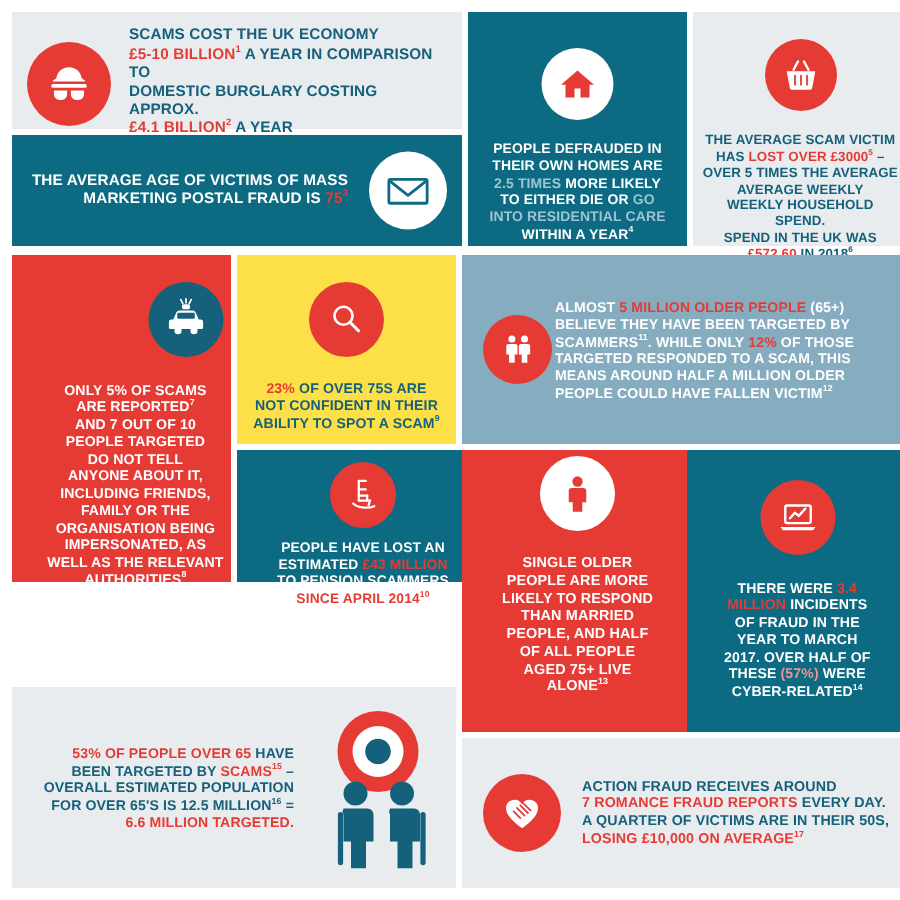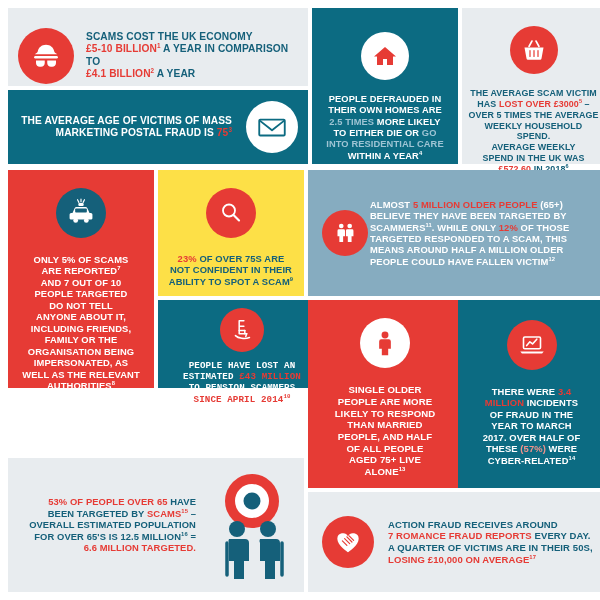--- a/index.html
+++ b/index.html
@@ -62,20 +62,21 @@
         <path fill="#fff" d="M32 14c-7 0-12 4.5-13.2 10.6-.3 1.5-1.4 2.2-2.6 2.8-1.1.6-1.6 1-1.6 1.9h34.8c0-.9-.5-1.3-1.6-1.9-1.2-.6-2.3-1.3-2.6-2.8C44 18.5 39 14 32 14z"></path>
         <rect x="13" y="32" width="38" height="4" rx="2" fill="#fff"></rect>
         <path fill="#fff" d="M16 39h14v4c0 3.3-2.7 6-6 6h-2c-3.3 0-6-2.7-6-6v-4zM34 39h14v4c0 3.3-2.7 6-6 6h-2c-3.3 0-6-2.7-6-6v-4z"></path>
       </svg>
     </div>
     <div class="txt l" style="font-size:10.2px;margin-left:12px;">
       <div class="t-teal">SCAMS COST THE UK ECONOMY</div>
       <div>
         <span class="t-red">£5-10 BILLION</span><sup class="t-red">1</sup><span class="t-teal"> A YEAR IN COMPARISON TO</span>
       </div>
+      <div class="t-teal">DOMESTIC BURGLARY COSTING APPROX.</div>
       <div>
         <span class="t-red">£4.1 BILLION</span><sup class="t-red">2</sup><span class="t-teal"> A YEAR</span>
       </div>
     </div>
   </div>
 
   <div class="panel bg-teal" style="left:8px;top:90px;width:300px;height:74px;align-items:center;justify-content:flex-end;padding-right:10px;">
     <div class="txt r t-white" style="font-size:10.2px;margin-right:14px;">
       <div>THE AVERAGE AGE OF VICTIMS OF MASS</div>
       <div>
@@ -119,30 +120,30 @@
         <path fill="#fff" d="M13 27h38l-4 22a3 3 0 0 1-3 2.6H20A3 3 0 0 1 17 49L13 27z"></path>
         <path d="M24 33v12 M32 33v12 M40 33v12" stroke="#e63b35" stroke-width="2.4" stroke-linecap="round"></path>
       </svg>
     </div>
     <div class="txt c t-teal" style="font-size:8.9px;margin-top:14px;">
       <div>THE AVERAGE SCAM VICTIM</div>
       <div>
         <span>HAS </span><span class="t-red">LOST OVER £3000</span><sup class="t-red">5</sup><span> –</span>
       </div>
       <div>OVER 5 TIMES THE AVERAGE</div>
+      <div>AVERAGE WEEKLY</div>
       <div>WEEKLY HOUSEHOLD SPEND.</div>
-      <div>AVERAGE WEEKLY</div>
       <div>SPEND IN THE UK WAS</div>
       <div>
         <span class="t-red">£572.60</span><span> IN 2018</span><sup>6</sup>
       </div>
     </div>
   </div>
 
-  <div class="panel bg-red col" style="left:8px;top:170px;width:146px;height:218px;padding:10px 5px;justify-content:flex-start;">
+  <div class="panel bg-red col" style="left:8px;top:170px;width:146px;height:218px;padding:10px 5px;justify-content:flex-start;align-items:flex-end;">
     <div class="badge teal" style="width:50px;height:50px;margin-top:8px;">
       <svg viewBox="0 0 64 64" width="34" height="34" aria-hidden="true">
         <path d="M28 12l-2.5-5 M32 11V6 M36 12l2.5-5" stroke="#fff" stroke-width="2.2" stroke-linecap="round"></path>
         <rect x="27" y="13" width="10" height="6" rx="2" fill="#fff"></rect>
         <path fill="#fff" d="M16 32l4-9a4 4 0 0 1 3.6-2.3h16.8A4 4 0 0 1 44 23l4 9h2.5a3 3 0 0 1 3 3v7a2 2 0 0 1-2 2h-39a2 2 0 0 1-2-2v-7a3 3 0 0 1 3-3H16z"></path>
         <rect x="21" y="23.5" width="22" height="7.5" rx="1.5" fill="#15607a"></rect>
         <circle cx="22" cy="46" r="4.5" fill="#fff"></circle>
         <circle cx="42" cy="46" r="4.5" fill="#fff"></circle>
       </svg>
     </div>
@@ -169,21 +170,21 @@
         <path d="M37 36l11 11" stroke="#fff" stroke-width="4.2" stroke-linecap="round"></path>
       </svg>
     </div>
     <div class="txt c t-teal" style="font-size:9.4px;margin-top:15px;">
       <div><span class="t-red">23%</span><span> OF OVER 75S ARE</span></div>
       <div>NOT CONFIDENT IN THEIR</div>
       <div><span>ABILITY TO SPOT A SCAM</span><sup>9</sup></div>
     </div>
   </div>
 
-  <div class="panel bg-teal col" style="left:158px;top:300px;width:168px;height:88px;padding:5px 5px;justify-content:flex-start;font-family:Liberation Mono, monospace;">
+  <div class="panel bg-teal col" style="left:158px;top:300px;width:168px;height:88px;padding:5px 5px;justify-content:flex-start;">
     <div class="badge red" style="width:44px;height:44px;margin-top:3px;">
       <svg viewBox="0 0 64 64" width="30" height="30" aria-hidden="true">
         <path d="M26 12v28 M26 12h10 M26 24h10 M26 40h16" stroke="#fff" stroke-width="3.2" stroke-linecap="round" stroke-linejoin="round" fill="none"></path>
         <path d="M38 33v7 M42 40l-2 6" stroke="#fff" stroke-width="3.2" stroke-linecap="round" fill="none"></path>
         <path d="M18 44c6 6 20 8 30 4" stroke="#fff" stroke-width="3.2" stroke-linecap="round" fill="none"></path>
         <path d="M26 33h12" stroke="#fff" stroke-width="3.2" stroke-linecap="round"></path>
       </svg>
     </div>
     <div class="txt c t-white" style="font-size:9.2px;margin-top:8px;">
       <div>PEOPLE HAVE LOST AN</div>
@@ -205,21 +206,21 @@
     <div class="txt l t-white" style="font-size:9.4px;margin-left:2px;">
       <div><span>ALMOST </span><span class="t-red">5 MILLION OLDER PEOPLE</span><span> (65+)</span></div>
       <div>BELIEVE THEY HAVE BEEN TARGETED BY</div>
       <div><span>SCAMMERS</span><sup>11</sup><span>. WHILE ONLY </span><span class="t-red">12%</span><span> OF THOSE</span></div>
       <div>TARGETED RESPONDED TO A SCAM, THIS</div>
       <div>MEANS AROUND HALF A MILLION OLDER</div>
       <div><span>PEOPLE COULD HAVE FALLEN VICTIM</span><sup>12</sup></div>
     </div>
   </div>
 
-  <div class="panel bg-red col" style="left:308px;top:300px;width:154px;height:188px;padding:24px 6px;justify-content:center;">
+  <div class="panel bg-red col" style="left:308px;top:300px;width:154px;height:188px;padding:24px 6px;justify-content:flex-end;">
     <div class="badge white" style="width:50px;height:50px;margin-top:8px;">
       <svg viewBox="0 0 64 64" width="34" height="34" aria-hidden="true">
         <circle cx="32" cy="17" r="6.5" fill="#e63b35"></circle>
         <path fill="#e63b35" d="M25 25h14a4 4 0 0 1 4 4v14h-5v12H26V43h-5V29a4 4 0 0 1 4-4z"></path>
       </svg>
     </div>
     <div class="txt c t-white" style="font-size:9.6px;margin-top:16px;">
       <div>SINGLE OLDER</div>
       <div>PEOPLE ARE MORE</div>
       <div>LIKELY TO RESPOND</div>

